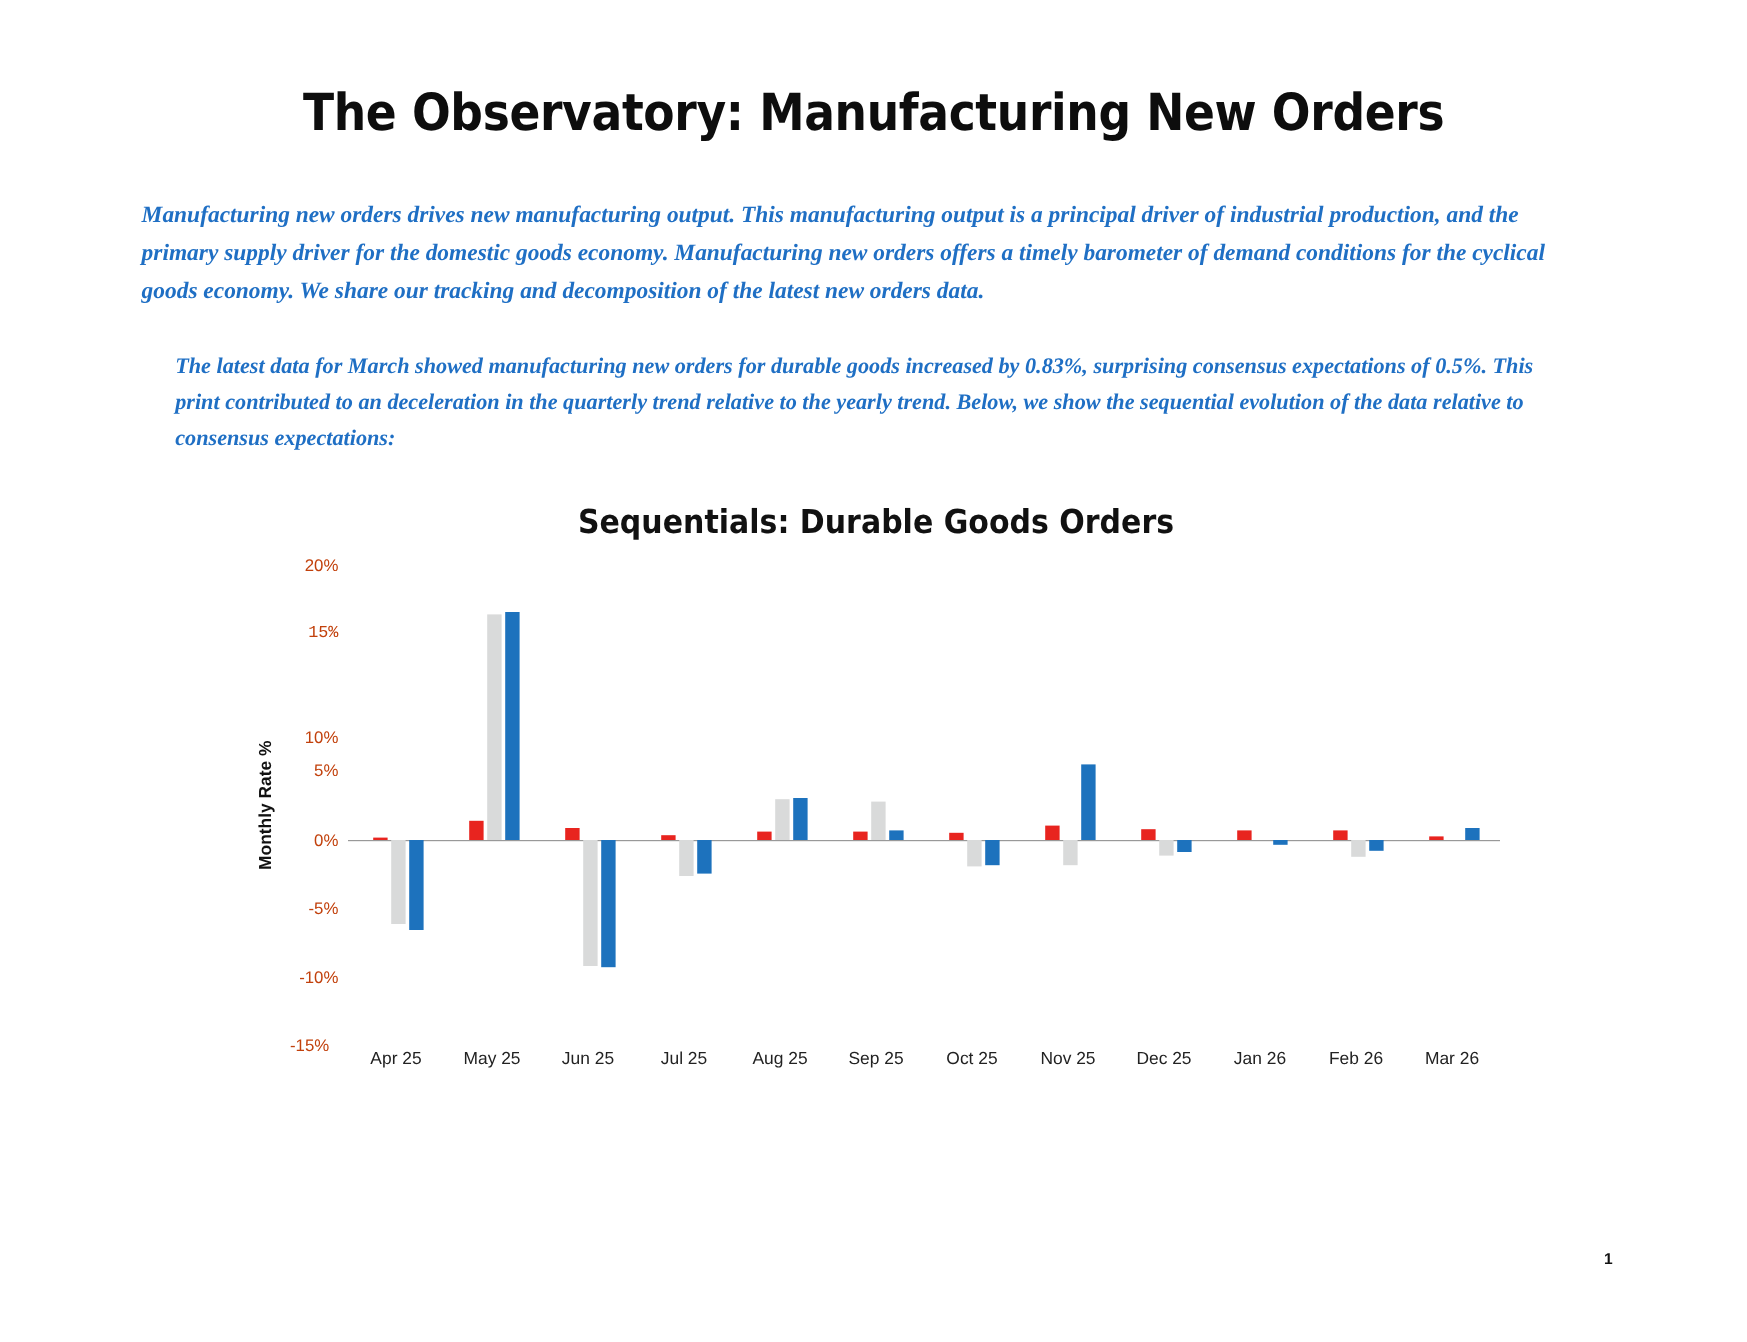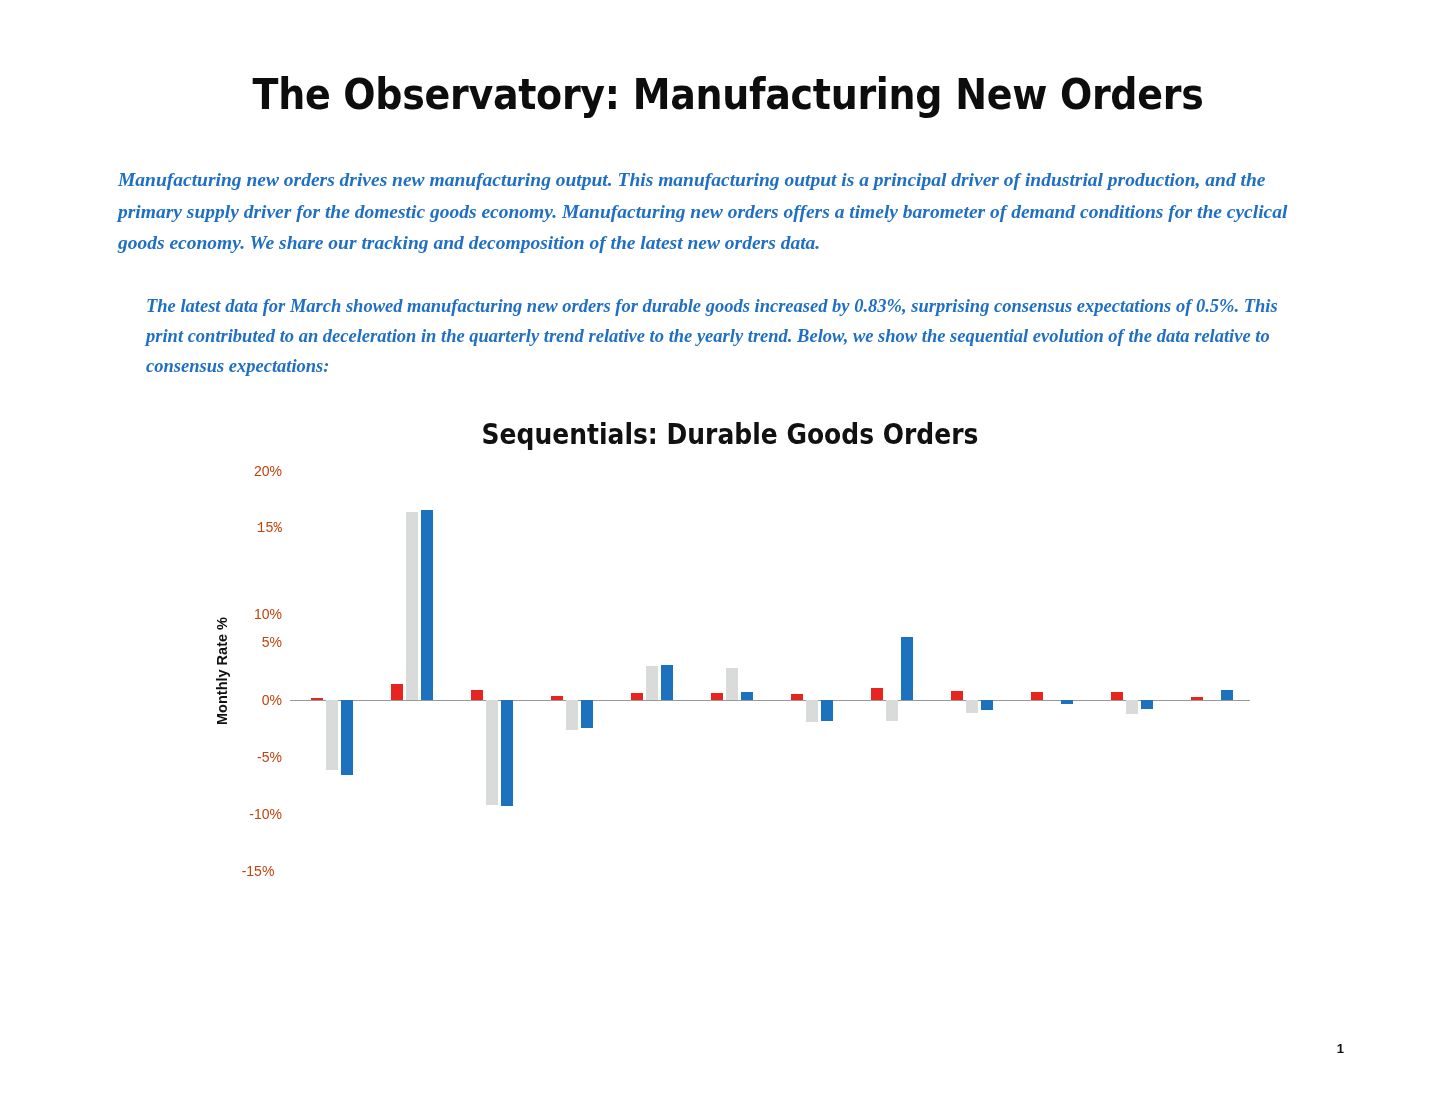--- a/index.html
+++ b/index.html
@@ -250,18 +250,32 @@
             <div class="bar" style="top: 221.143px; height: 7.42857px; background: rgb(232, 36, 31); left: calc(50% - 19px);"></div>
             <div class="bar" style="top: 228.571px; height: 14.8571px; background: rgb(217, 218, 218); left: calc(50% - 4px);"></div>
             <div class="bar" style="top: 228.571px; height: 9.14286px; background: rgb(29, 114, 189); left: calc(50% + 11px);"></div>
           </div>
           <div class="group">
             <div class="bar" style="top: 226.286px; height: 2.28571px; background: rgb(232, 36, 31); left: calc(50% - 19px);"></div>
             <div class="bar" style="top: 228.571px; height: 0px; background: rgb(217, 218, 218); left: calc(50% - 4px);"></div>
             <div class="bar" style="top: 219.086px; height: 9.48571px; background: rgb(29, 114, 189); left: calc(50% + 11px);"></div>
           </div>
         </div>
+      <div class="x-axis" id="xaxis">
+          <div class="x-tick">Apr 25</div>
+          <div class="x-tick">May 25</div>
+          <div class="x-tick">Jun 25</div>
+          <div class="x-tick">Jul 25</div>
+          <div class="x-tick">Aug 25</div>
+          <div class="x-tick">Sep 25</div>
+          <div class="x-tick">Oct 25</div>
+          <div class="x-tick">Nov 25</div>
+          <div class="x-tick">Dec 25</div>
+          <div class="x-tick">Jan 26</div>
+          <div class="x-tick">Feb 26</div>
+          <div class="x-tick">Mar 26</div>
+        </div>
     </div>
 
   </div>
 
   <div class="page-number">1</div>
 </div>
 
 </body></html>

